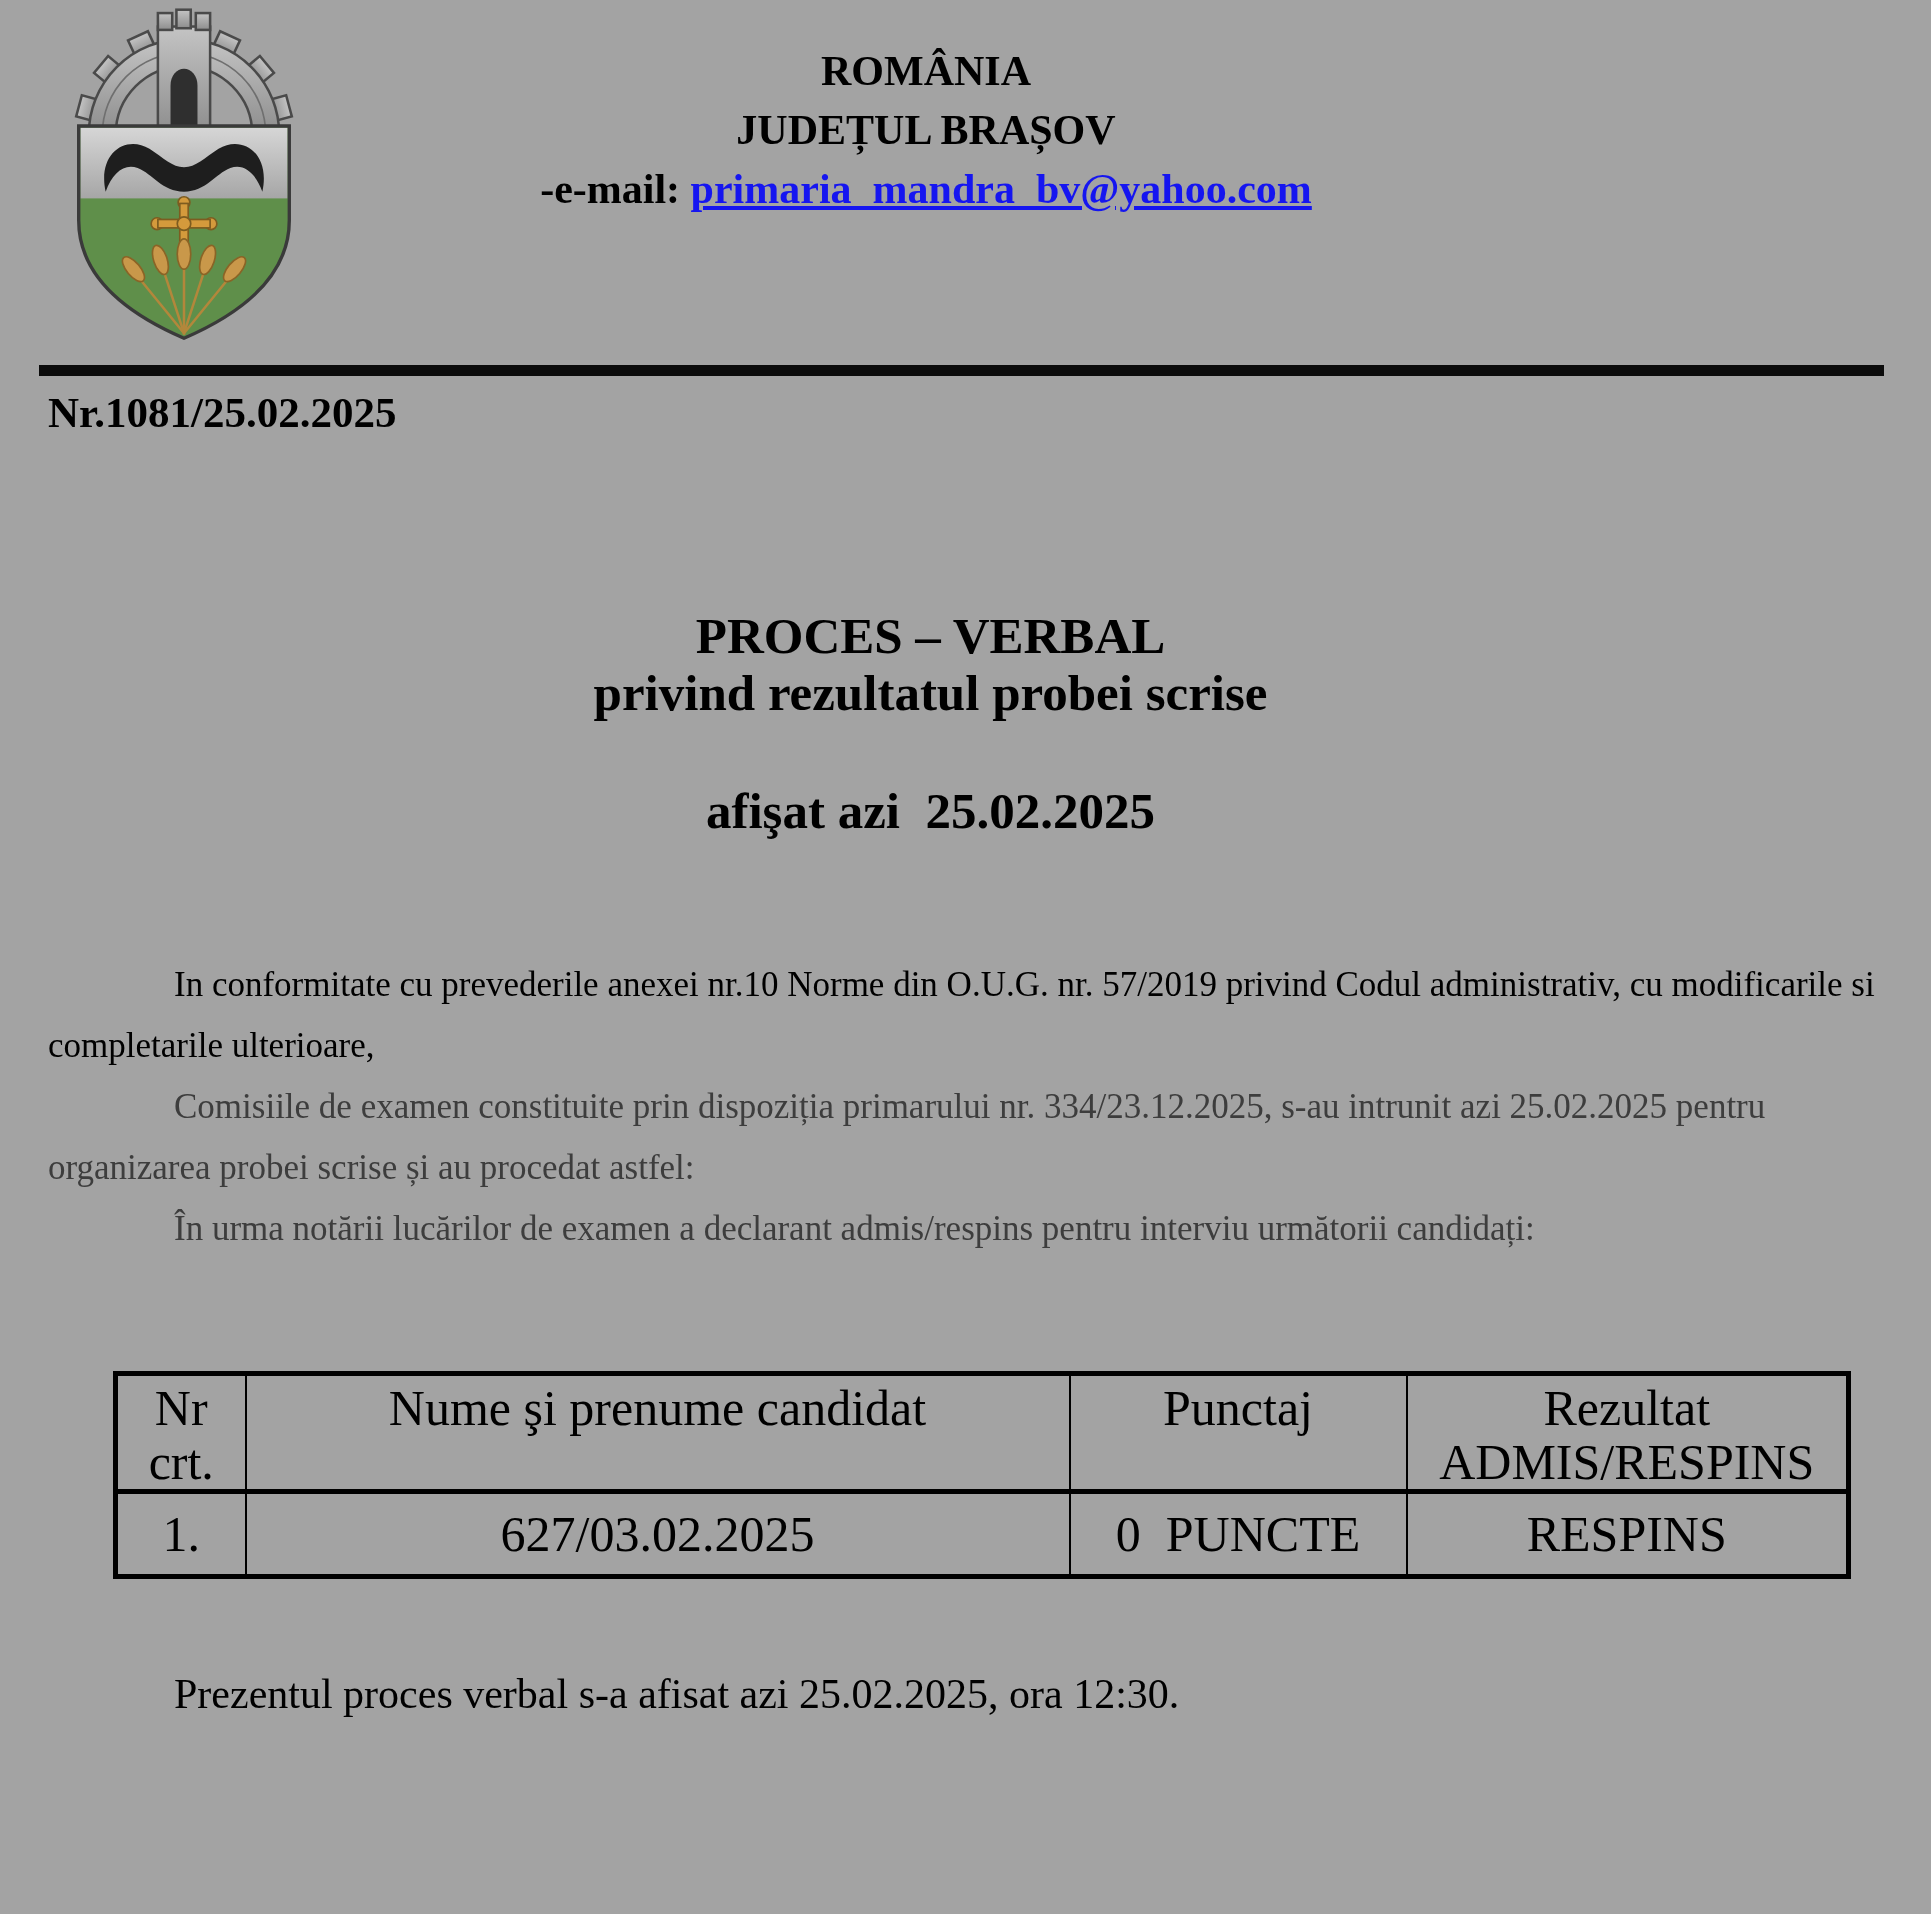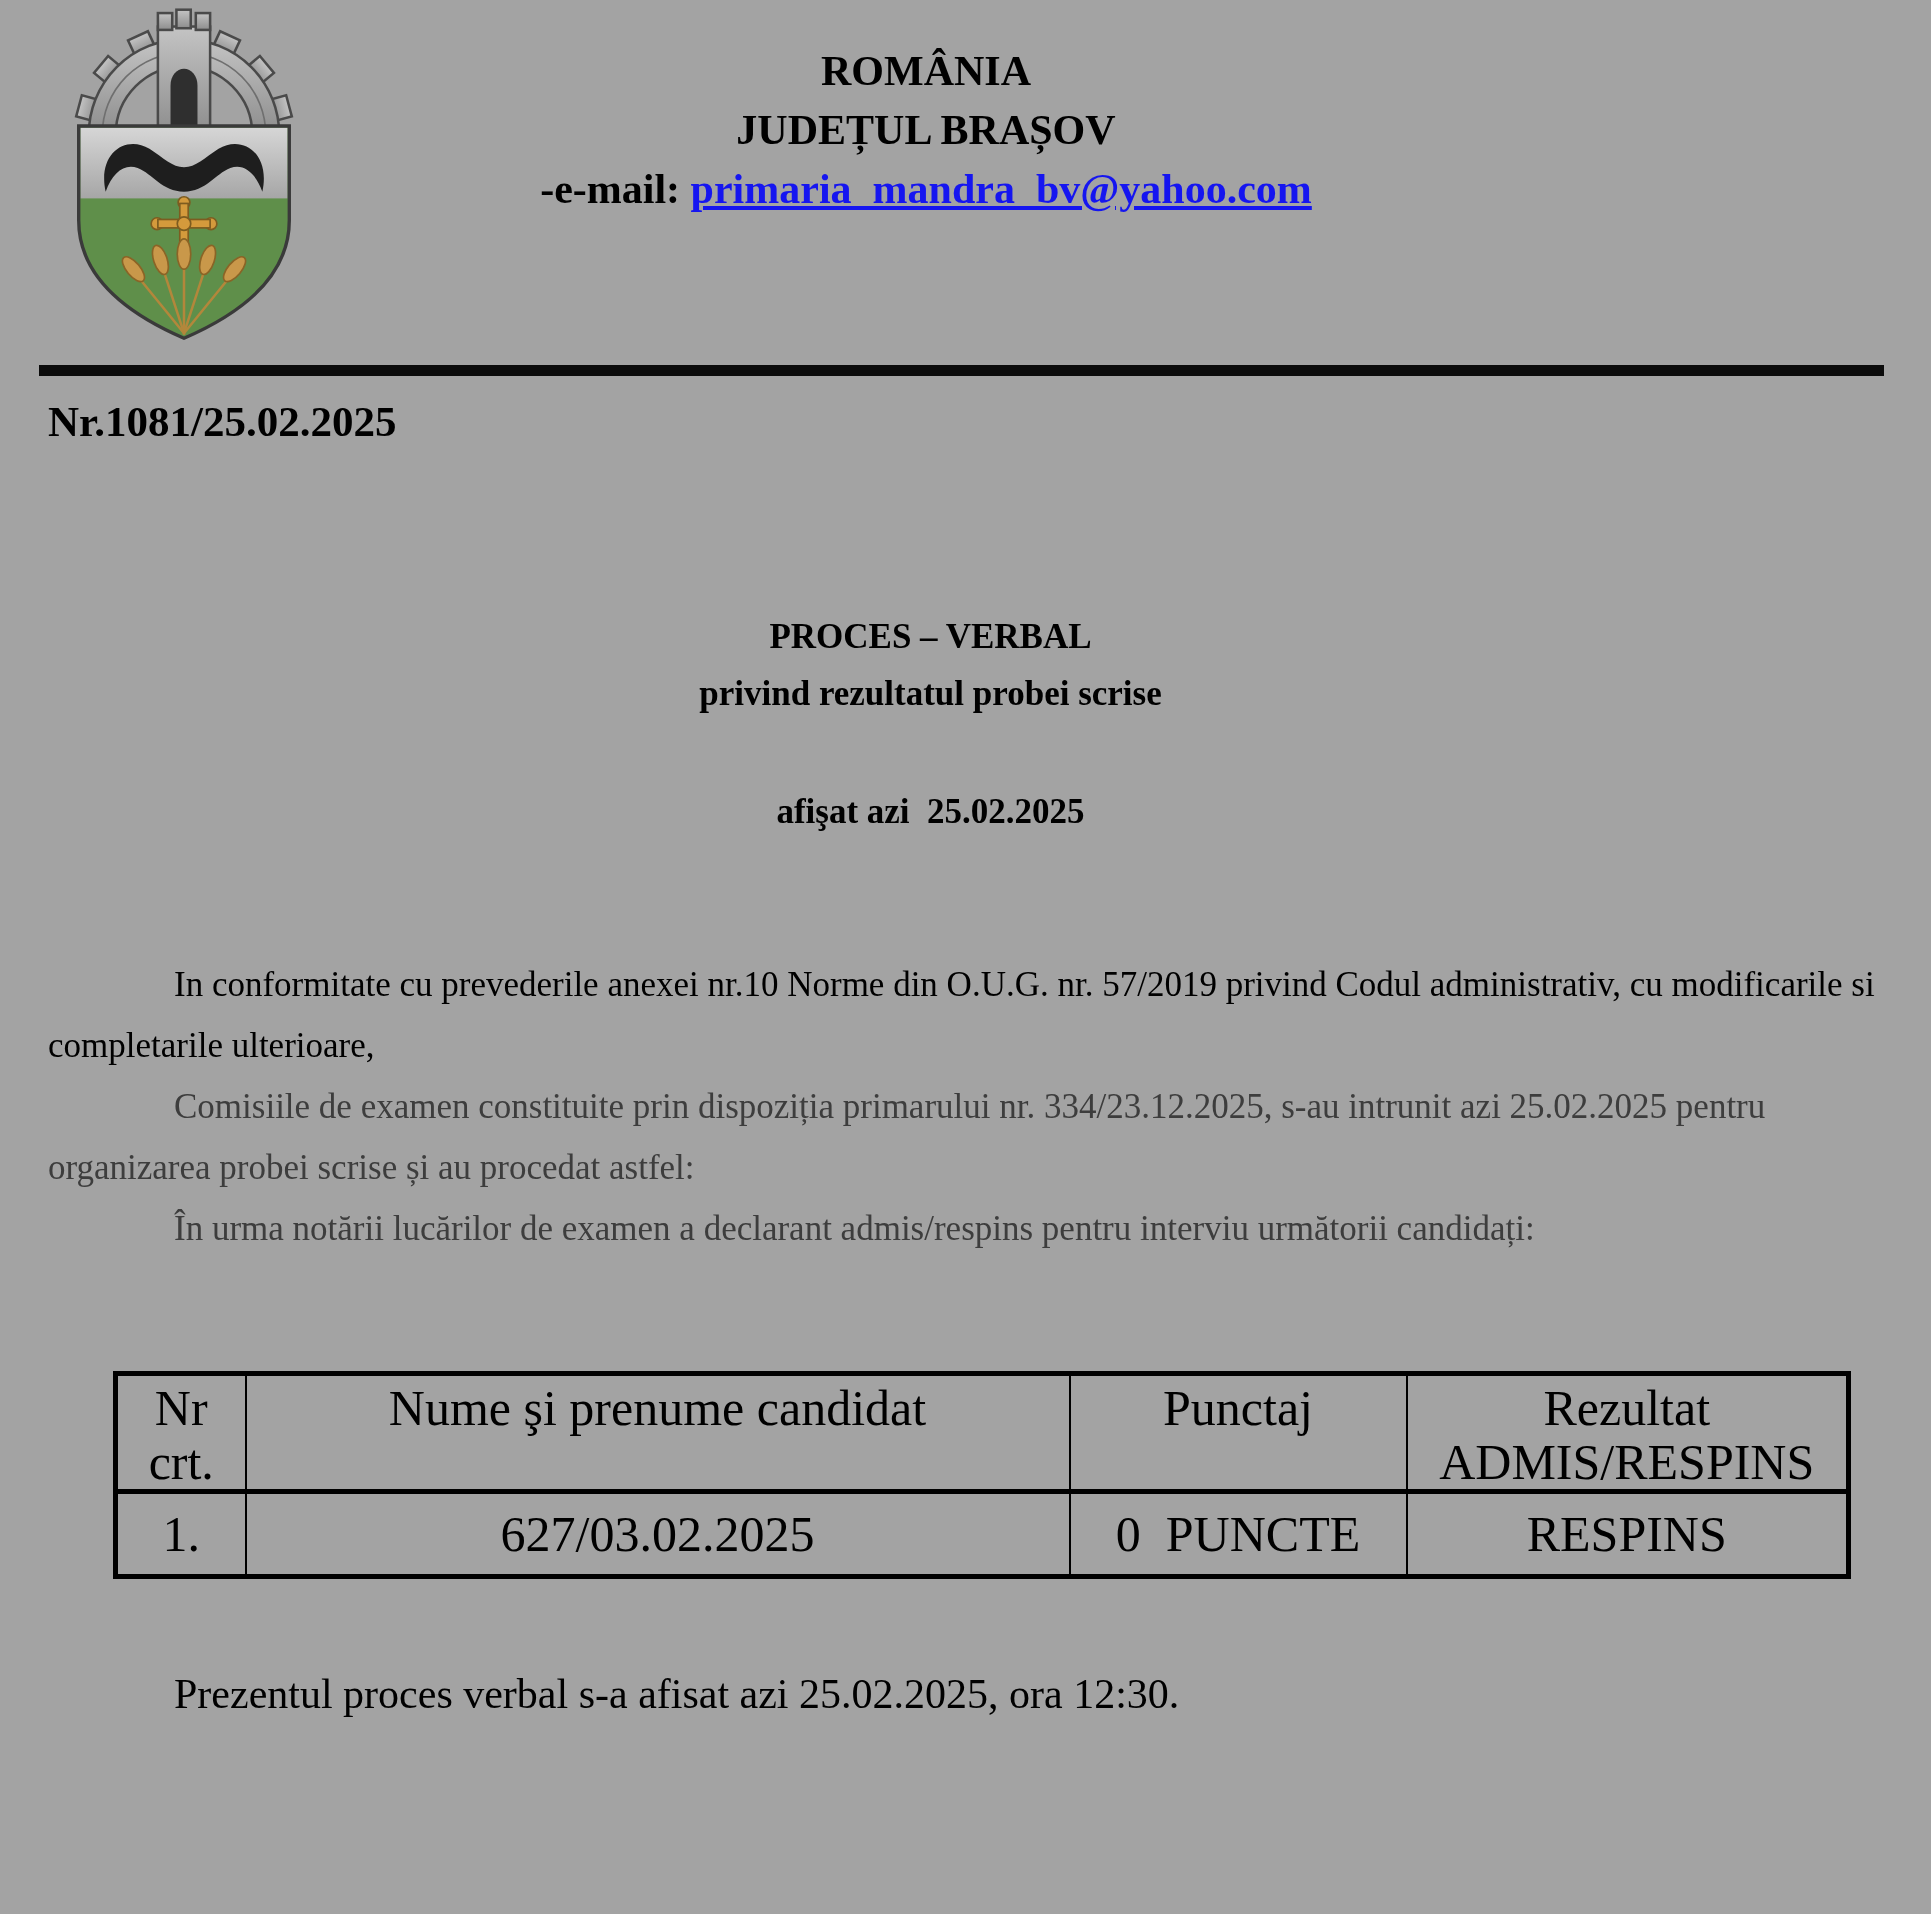--- a/index.html
+++ b/index.html
@@ -15,25 +15,25 @@
   
   .logo{position:absolute;left:45px;top:7px;width:278px;height:339px;}
   .header-text{
     position:absolute;left:209px;top:42px;width:1434px;
     text-align:center;font-weight:bold;font-size:42px;line-height:59px;
     white-space:nowrap;
   }
   .email-link{color:#1515f0;cursor:pointer;}
   .keep-spaces{white-space:pre-wrap;}
   .rule{position:absolute;left:39px;top:365px;width:1845px;height:11.3px;background:#0b0b0b;}
-  .doc-number{position:absolute;left:48px;top:397px;font-size:43px;font-weight:bold;}
+  .doc-number{position:absolute;left:48px;top:388px;font-size:43px;font-weight:bold;}
   
   .title-block{
     position:absolute;left:209px;top:608px;width:1443px;
-    text-align:center;font-weight:bold;font-size:35px;line-height:57px;
+    text-align:center;font-weight:bold;font-size:51px;line-height:57px;
   }
   .posted{margin-top:61px;white-space:pre-wrap;}
   
   .body-text{position:absolute;left:48px;top:954px;width:1860px;font-size:35px;line-height:61px;}
   .body-text p{margin:0;text-indent:126px;}
   
   .results-table{
     position:absolute;left:113px;top:1371px;
     border-collapse:collapse;font-size:50px;
     border:5.2px solid #000;table-layout:fixed;

